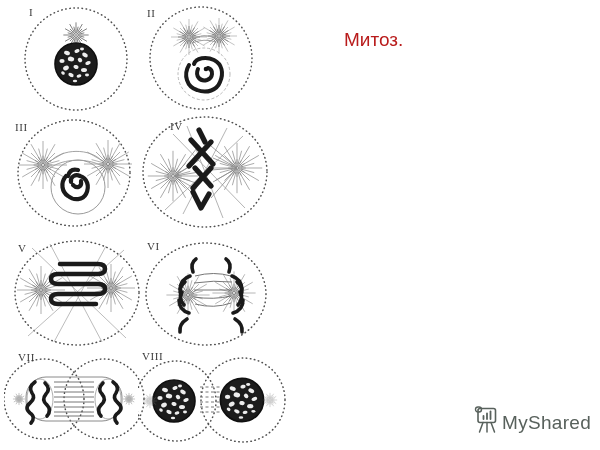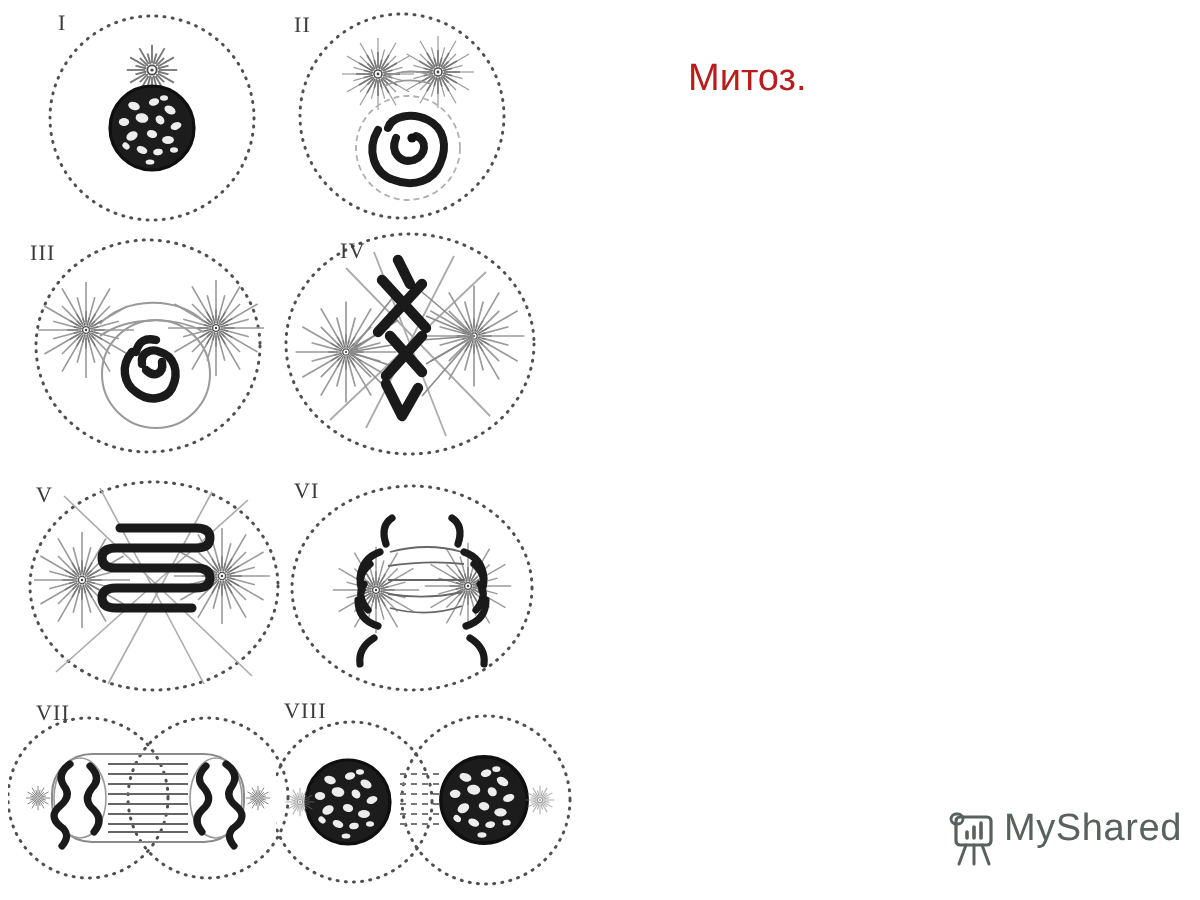--- a/index.html
+++ b/index.html
@@ -11,21 +11,21 @@
   .c5{left:12px;top:238px;} .c6{left:143px;top:240px;}
   .c7{left:4px;top:352px;}  .c8{left:138px;top:351px;}
   .numeral{position:absolute;font-family:"Liberation Serif",serif;font-size:11px;
            color:#3c3c3c;letter-spacing:0.6px;line-height:1;}
   .n1{left:29px;top:7px;}   .n2{left:147px;top:8px;text-align:center;}
   .n3{left:15px;top:122px;} .n4{left:130px;top:121px;margin-left:40px;}
   .n5{left:18px;top:243px;} .n6{left:147px;top:241px;text-align:center;}
   .n7{left:18px;top:352px;}  .n8{left:142px;top:351px;}
   .legend{position:absolute;left:344px;top:27px;width:186px;}
   .legend p{margin:0 0 11px 0;font-size:19px;line-height:25px;}
-  .logo{position:absolute;left:474px;top:404px;display:flex;align-items:flex-start;gap:2px;}
+  .logo{position:absolute;left:474px;top:404px;display:flex;align-items:flex-end;gap:2px;}
   .logo-text{font-size:19px;letter-spacing:0.3px;font-family:"Liberation Sans",sans-serif;}
   .ink{stroke:#1a1a1a;fill:none;stroke-linecap:round;stroke-linejoin:round;}
   .mem{stroke:#4f4f4f;fill:none;stroke-width:1.5;stroke-dasharray:0.5 3.6;stroke-linecap:round;}
   .thin{stroke:#999;fill:none;stroke-width:0.9;}
 </style>
 </head>
 <body>
 
 <div class="slide" style="background-color: rgb(255, 255, 255);">
 

